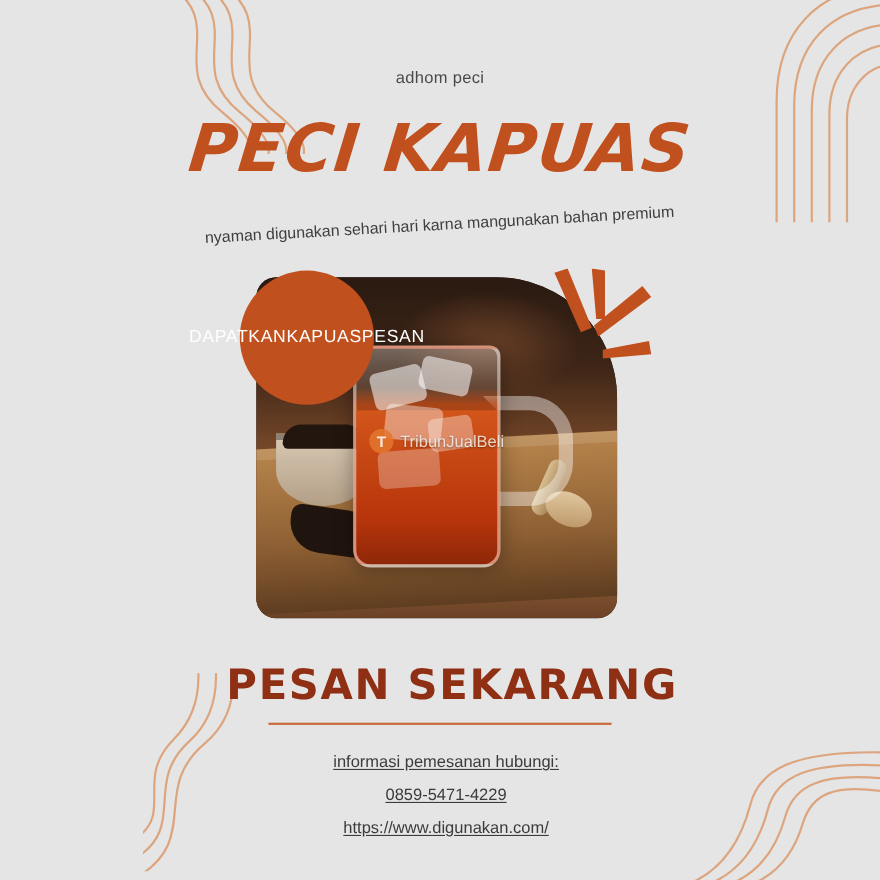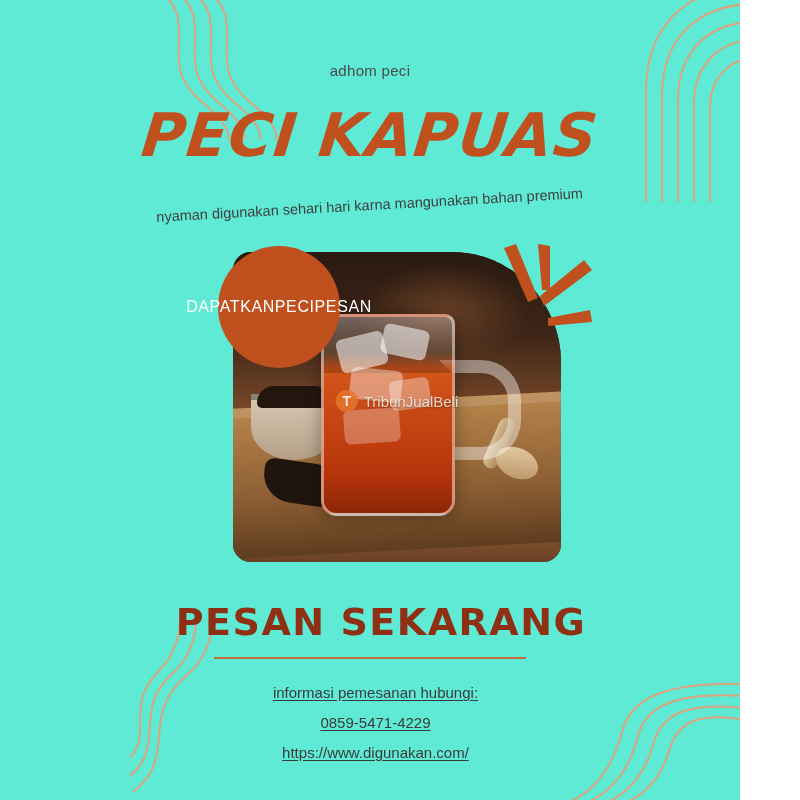--- a/index.html
+++ b/index.html
@@ -8,23 +8,23 @@
     background: #ffffff;
   }
   body {
     width: 800px;
     height: 800px;
     overflow: hidden;
     font-family: "Liberation Sans", sans-serif;
   }
   .poster {
     position: relative;
-    width: 740px;
+    width: 800px;
     height: 800px;
-    background: #5eead4;
+    background: #e5e5e5;
     overflow: hidden;
   }
 
   
   .deco {
     position: absolute;
     pointer-events: none;
   }
   .deco-tl { left: 140px; top: -10px; }
   .deco-tr { right: -10px; top: -8px; }
@@ -335,21 +335,21 @@
   </svg>
 
   <div class="brand">adhom peci</div>
   <div class="headline">PECI KAPUAS</div>
   <div class="tagline-wrap">
     <span class="tagline">nyaman digunakan sehari hari karna mangunakan bahan premium</span>
   </div>
 
   <div class="badge">
     <span>DAPATKAN</span>
-    <span>PECI</span>
+    <span>KAPUAS</span>
     <span>PESAN</span>
   </div>
 
   <div class="photo-wrap">
     <div class="photo">
       <div class="board"></div>
       <div class="bowl"></div>
       <div class="leaves"></div>
       <div class="leaves-spill"></div>
       <div class="spoon-handle"></div>

